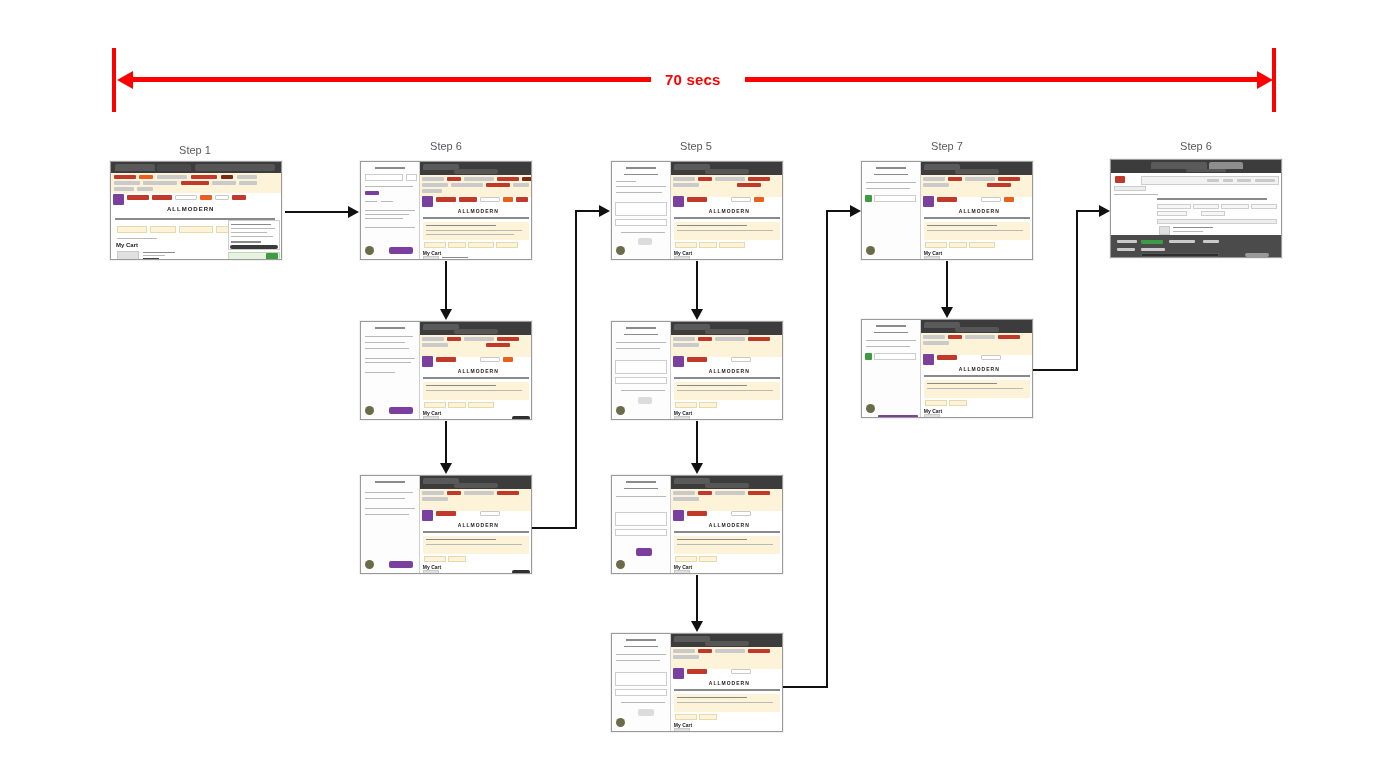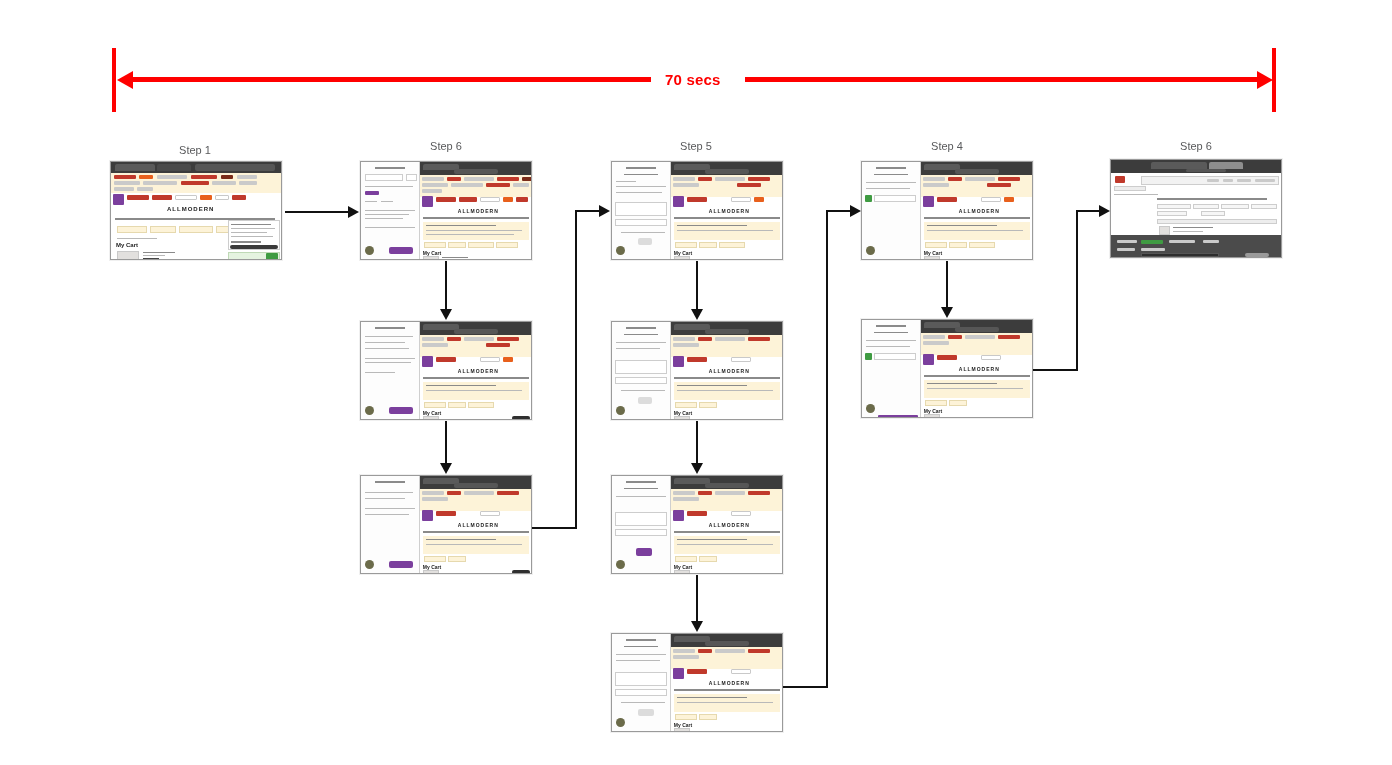--- a/index.html
+++ b/index.html
@@ -112,21 +112,21 @@
     <div class="tl-label" style="left:665px;top:71px;">70 secs</div>
 
     <div class="tl-bar" style="left:745px;top:77px;width:512px;"></div>
     <div class="tl-arrow right" style="left:1257px;top:71px;"></div>
   </div>
 
   <div>
     <div class="step-label" style="left:195px;top:144px;">Step 1</div>
     <div class="step-label" style="left:446px;top:140px;">Step 6</div>
     <div class="step-label" style="left:696px;top:140px;">Step 5</div>
-    <div class="step-label" style="left:947px;top:140px;">Step 4</div>
+    <div class="step-label" style="left:947px;top:140px;">Step 7</div>
     <div class="step-label" style="left:1196px;top:140px;">Step 6</div>
   </div>
 
   <div>
 
     <div class="conn-h" style="left:285px;top:211px;width:64px;"></div>
     <div class="conn-arrow right" style="left:348px;top:206px;"></div>
 
     <div class="conn-v" style="left:445px;top:261px;width:2px;height:49px;"></div>
     <div class="conn-arrow down" style="left:440px;top:309px;"></div>

